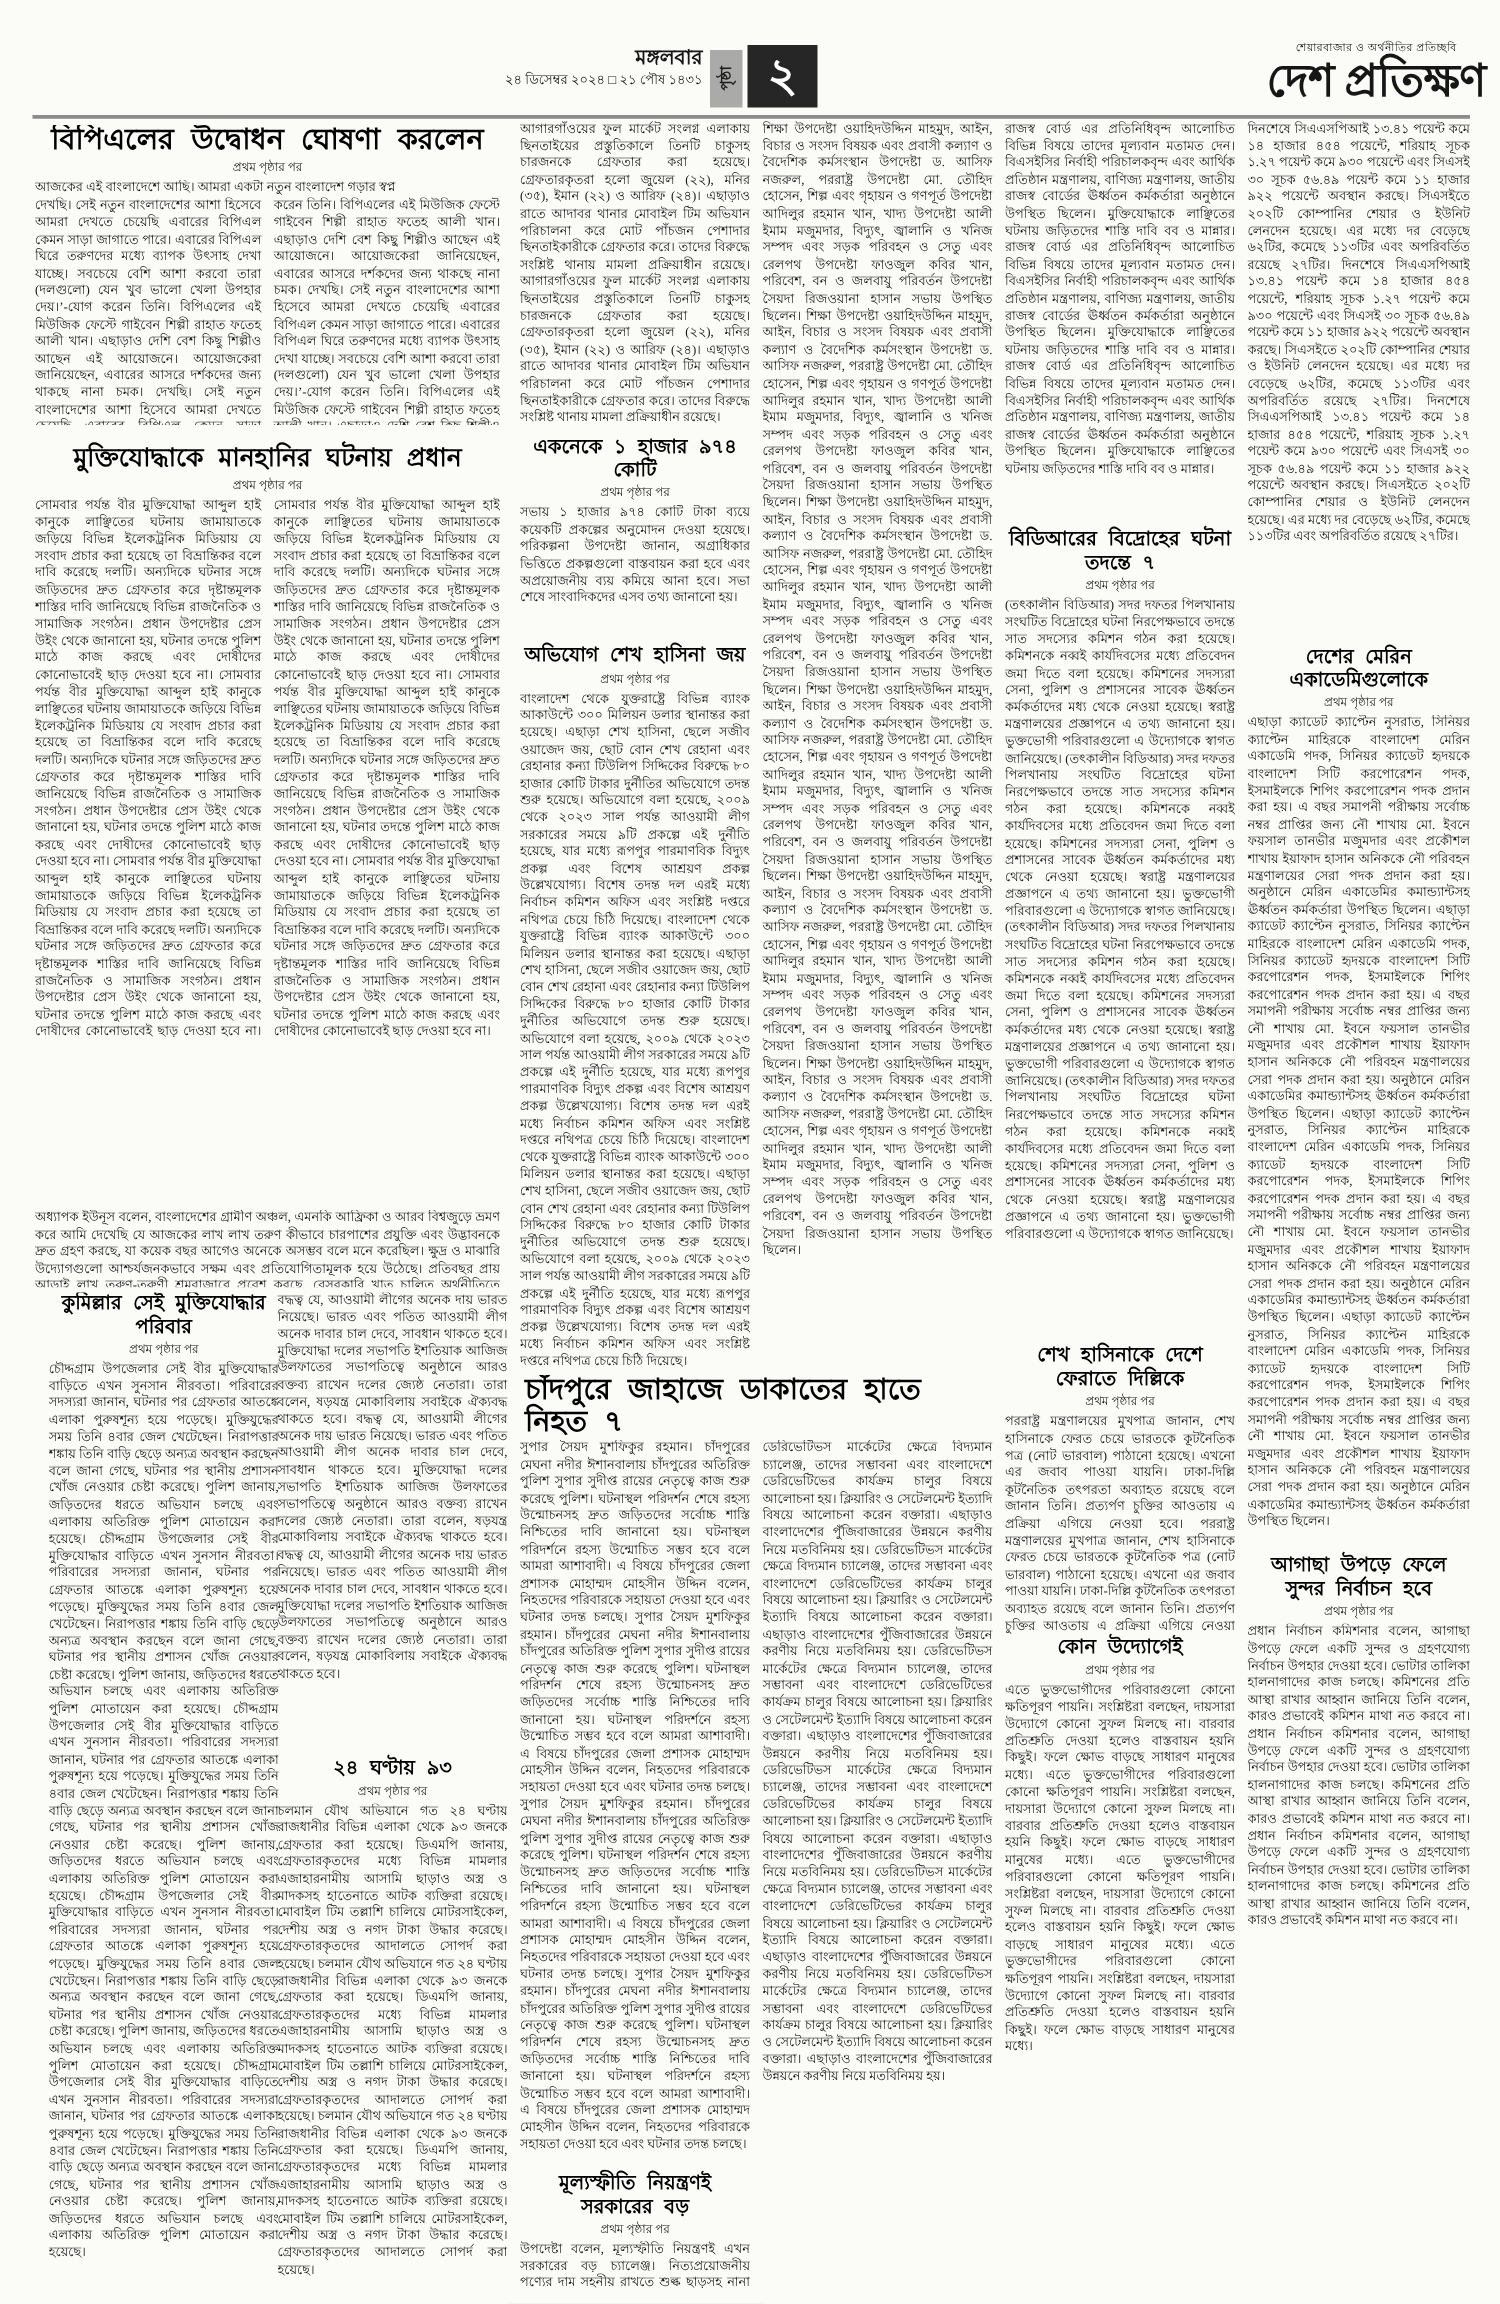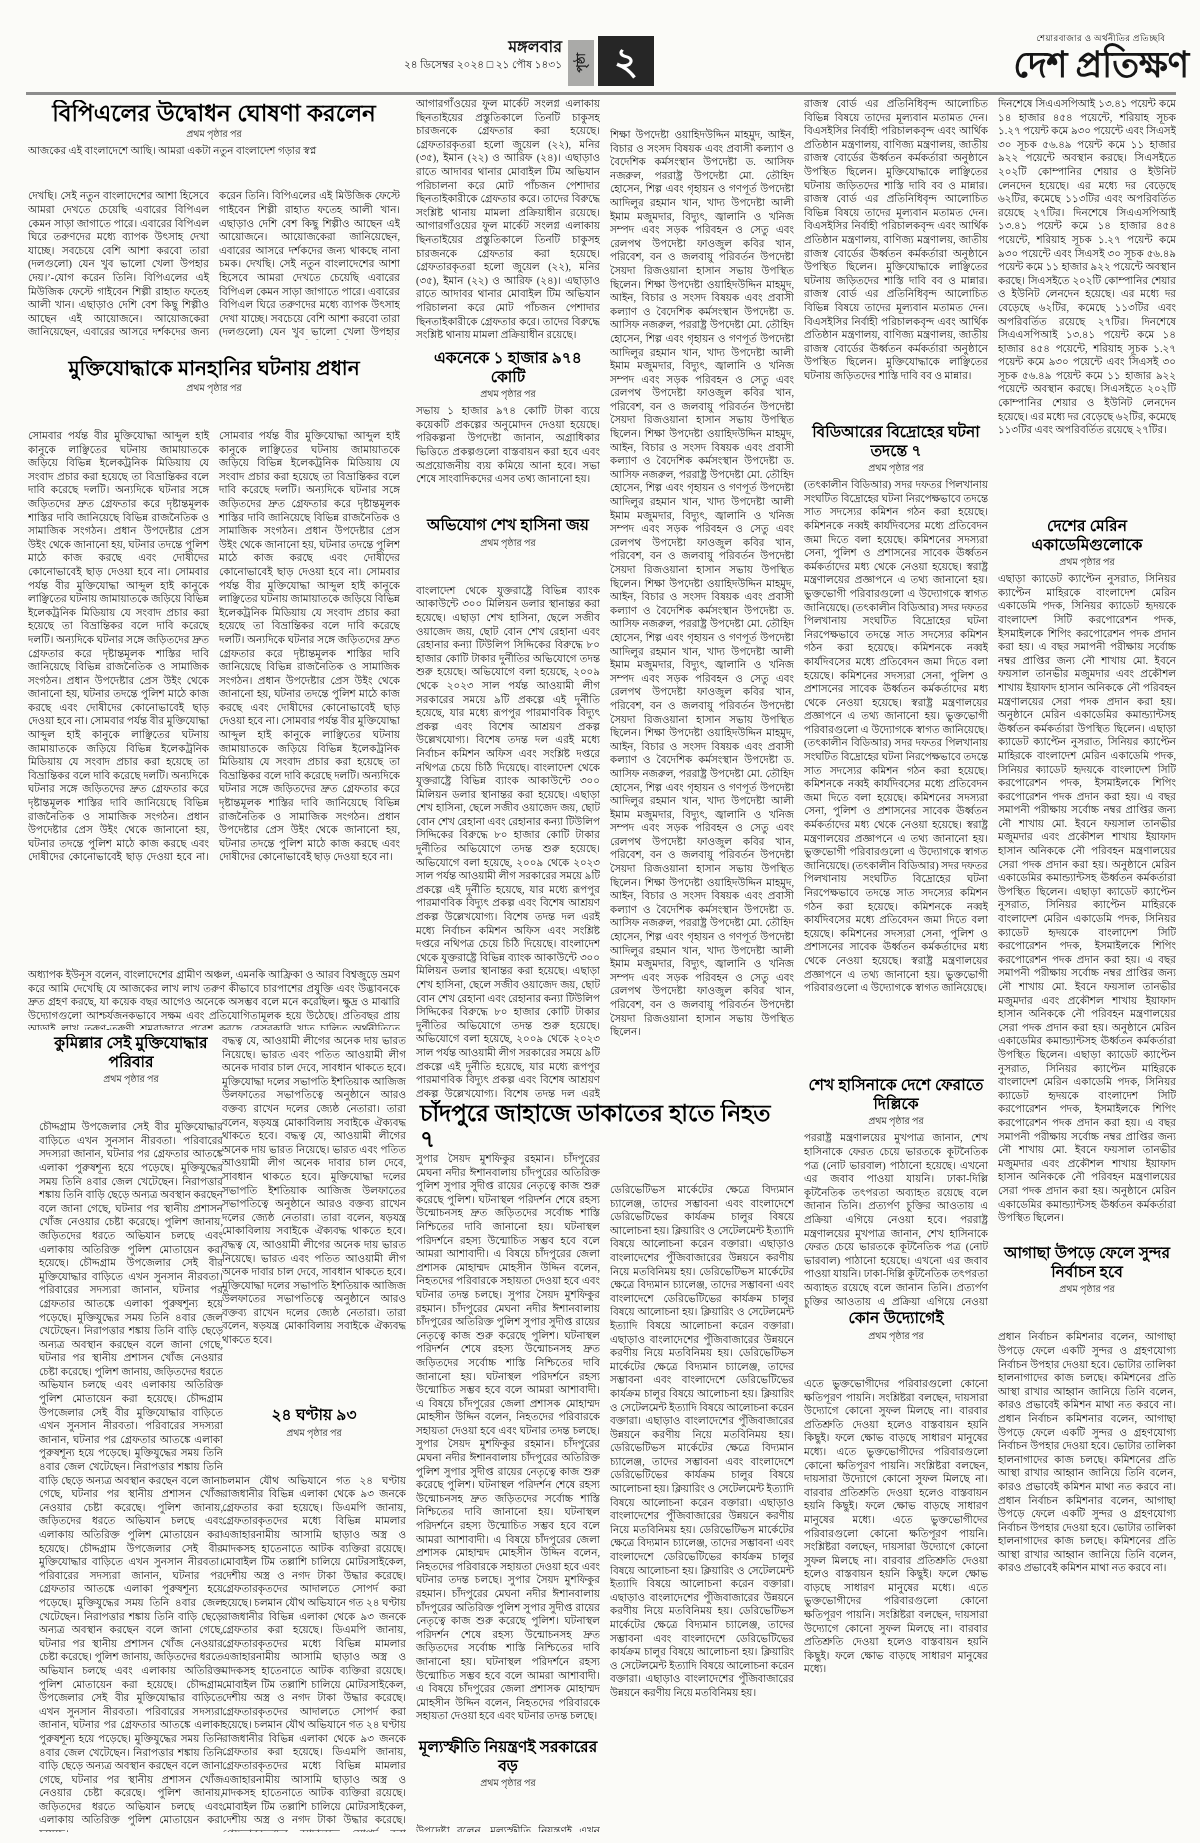--- a/index.html
+++ b/index.html
@@ -16,24 +16,24 @@
         display:flex;align-items:center;justify-content:center;}
   .pg-num-box span{color:#fff;font-size:37px;font-weight:bold;line-height:1;}
   .hdr-section{position:absolute;left:668px;top:40px;font-size:30px;font-weight:bold;letter-spacing:1px;}
   .masthead{position:absolute;right:22px;top:32px;width:250px;text-align:center;font-family:Liberation Serif, serif;}
   .masthead .tagline{font-size:8.5px;letter-spacing:.5px;margin-bottom:1px;}
   .masthead .logo{font-size:36px;font-weight:bold;line-height:1.05;letter-spacing:-.5px;}
   .hdr-rule{position:absolute;left:26px;top:92px;width:1150px;height:3px;background:#8c8c8c;}
   
   .band,.colstack{position:absolute;display:flex;flex-direction:column;overflow:hidden;}
   .seg{font-size:10.3px;line-height:13.6px;text-align:justify;overflow:hidden;flex:0 0 auto;}
-  .flex1{flex:1 1 auto;margin-top:31px;}
+  .flex1{flex:1 1 auto;}
   .two-col{column-count:2;column-gap:10px;}
   .hd{font-weight:bold;text-align:center;color:#000;flex:0 0 auto;
-      font-family:Liberation Sans, sans-serif;}
+      font-family:Liberation Mono, monospace;}
   .hd-xl{font-size:23px;line-height:1.15;}
   .hd-lg{font-size:20px;line-height:1.15;margin-top:14px;}
   .hd-md{font-size:23px;line-height:1.15;text-align:left;padding-left:4px;}
   .hd-sm{font-size:15.5px;line-height:1.2;}
   .kick{font-size:9.5px;text-align:center;padding:1px 0 2px;flex:0 0 auto;}
   .kick-left{text-align:left;padding-left:6px;}
 </style>
 </head>
 <body>
 

